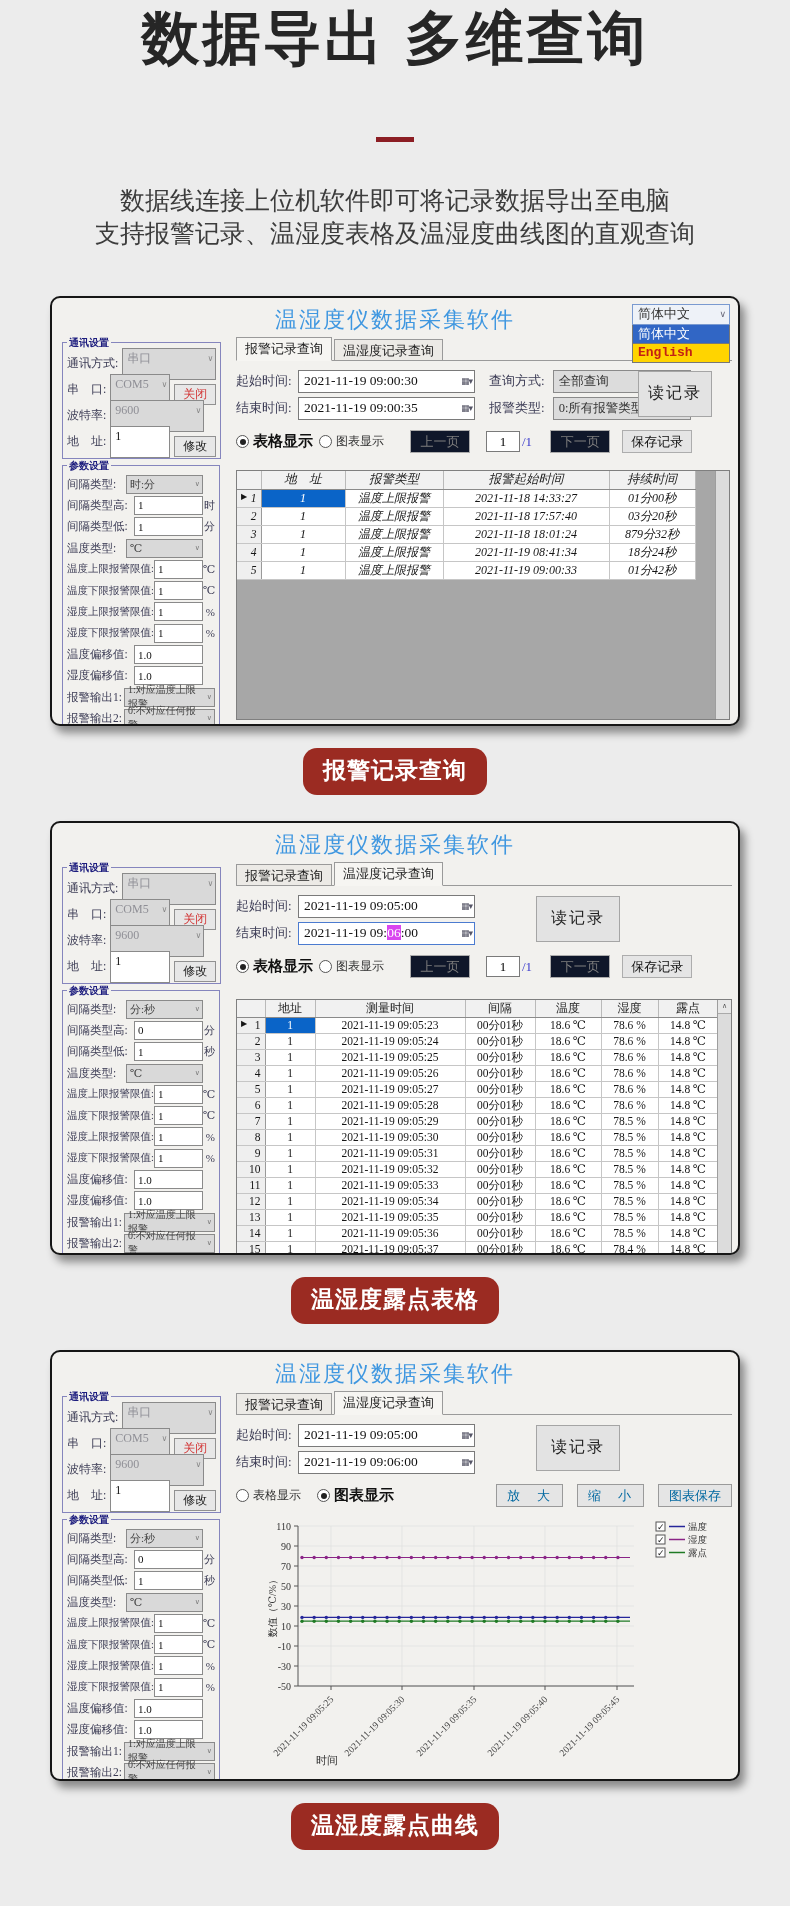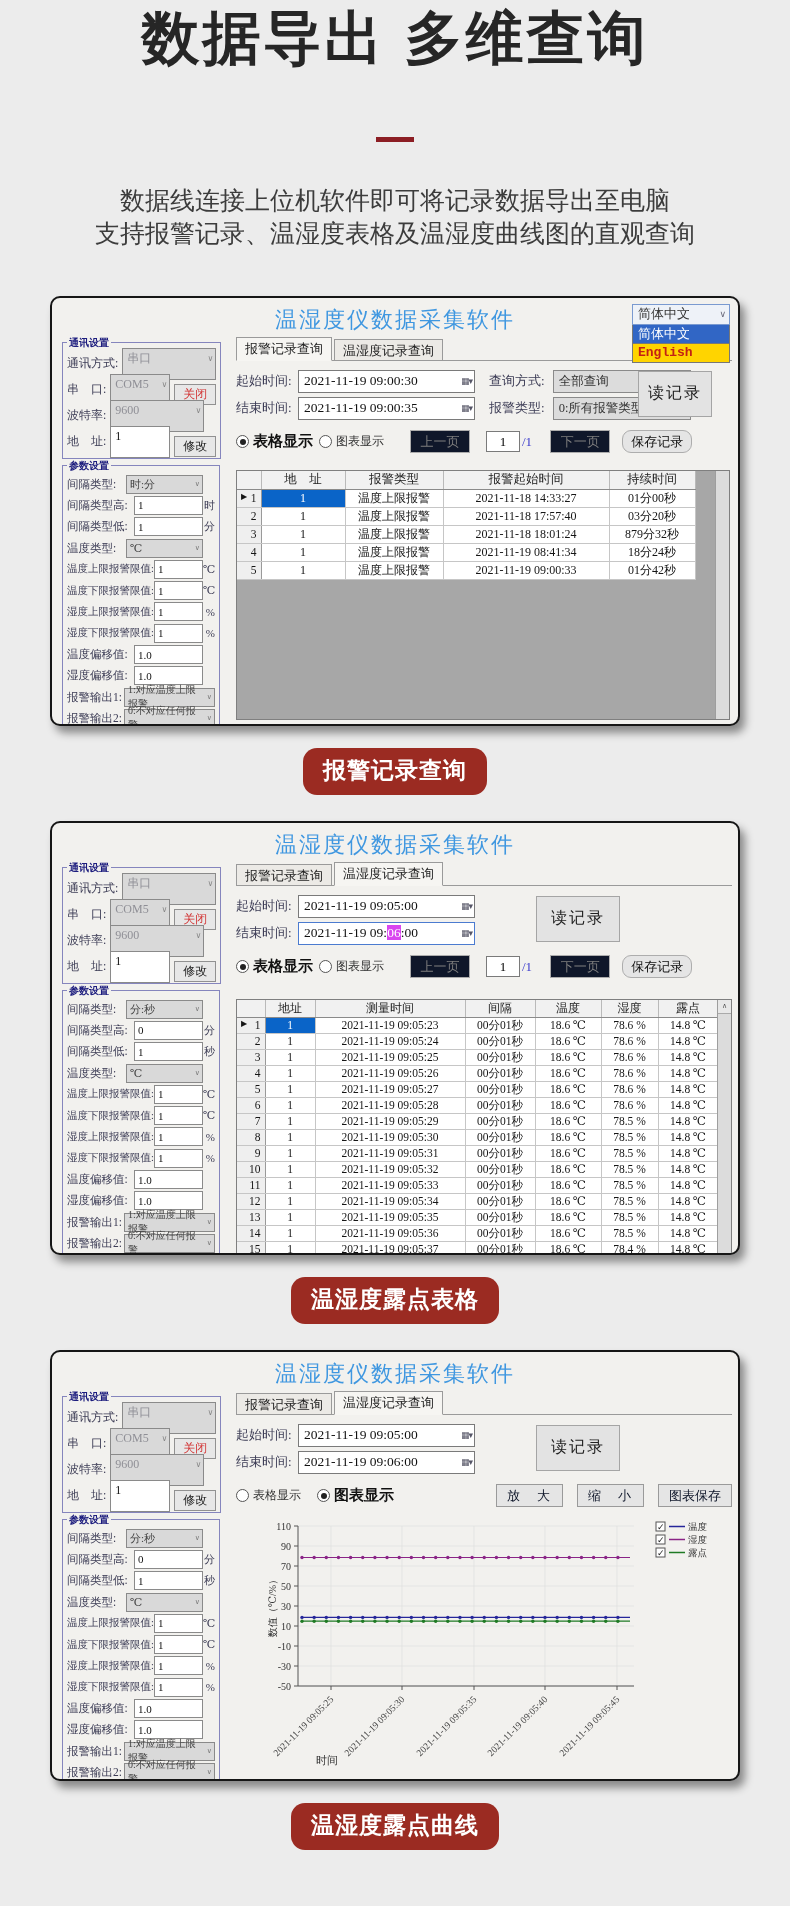--- a/index.html
+++ b/index.html
@@ -59,24 +59,24 @@
   .readbtn.r1{left:402px;width:74px;}
   .readbtn.r23{left:300px;width:84px;}
   .vrow{display:flex;align-items:center;height:24px;margin-top:8px;}
   .radio{width:11px;height:11px;border:1px solid #555;border-radius:50%;background:#fff;display:inline-block;flex:0 0 11px;}
   .radio.on{position:relative;}
   .radio.on::after{content:"";position:absolute;left:2.5px;top:2.5px;width:6px;height:6px;border-radius:50%;background:#222;}
   .vlab{font-size:14px;margin:0 2px 0 4px;color:#111;}
   .vlab.b{font-weight:700;font-size:15px;}
   .vlab.s{font-size:12px;color:#333;}
   .pgbtn{height:23px;background:#0f172a;border:1px solid #adadad;color:#7d7d7d;font-size:13px;width:60px;font-family:inherit;}
-  .pgbtn.en{color:#111;background:#e5e5e5;width:auto;padding:0 8px;border-radius:9px;}
+  .pgbtn.en{color:#111;background:#e5e5e5;width:auto;padding:0 8px;}
   .pagebox{width:32px;height:19px;border:1px solid #7a7a7a;background:#fff;font-size:13px;text-align:center;line-height:19px;}
   .ptotal{color:#3a3acc;font-size:13px;margin:0 6px 0 2px;}
-  .zbtn{height:23px;background:#e5e5e5;border:1px solid #9a9a9a;color:#0f172a;font-size:13px;padding:0 10px;font-family:inherit;letter-spacing:2px;}
+  .zbtn{height:23px;background:#e5e5e5;border:1px solid #9a9a9a;color:#0369a1;font-size:13px;padding:0 10px;font-family:inherit;letter-spacing:2px;}
   
   .tblwrap{position:relative;border:1px solid #7f7f7f;background:#a7a7a7;overflow:hidden;}
   .tblwrap table{border-collapse:collapse;background:#fff;table-layout:fixed;}
   .tblwrap th{background:#f1f1f1;font-weight:400;font-size:12.5px;color:#222;border-right:1px solid #b9b9b9;border-bottom:1px solid #8a8a8a;padding:0;white-space:nowrap;overflow:hidden;}
   .tblwrap td{font-size:12px;color:#151515;border-right:1px solid #c6c6c6;border-bottom:1px solid #c6c6c6;padding:0 3px;white-space:nowrap;overflow:hidden;text-align:center;}
   .tblwrap td.rh{background:#efefef;border-right:1px solid #9a9a9a;font-size:11.5px;text-align:right;padding-right:4px;}
   .tblwrap td.rh .mk{float:left;font-size:8px;padding-left:1px;}
   .tblwrap tr.sel td.c0{background:#0a64c8;color:#fff;}
   .t1 tr{height:16.5px;}
   .t1 th{height:18px;}
@@ -271,21 +271,21 @@
       <span class="radio on"></span>
       <span class="vlab b">表格显示</span>
       <span class="radio" style="margin-left:4px"></span>
       <span class="vlab s">图表显示</span>
       <button class="pgbtn" style="margin-left:24px">上一页</button>
       <span class="pagebox" style="margin-left:16px">1</span>
       <span class="ptotal">/1</span>
       <button class="pgbtn" style="margin-left:12px">下一页</button>
       <button class="pgbtn en" style="margin-left:12px">保存记录</button>
     </div>
-    <div class="tblwrap" style="margin-top:16px;width:492px;height:248px;">
+    <div class="tblwrap" style="margin-top:16px;width:492px;height:248px;font-style:italic;">
         <table class="t1" style="width: 458px;">
           <colgroup>
             <col style="width: 24px;">
             <col style="width: 84px;">
             <col style="width: 98px;">
             <col style="width: 166px;">
             <col style="width: 86px;">
           </colgroup>
           <thead>
             <tr>

